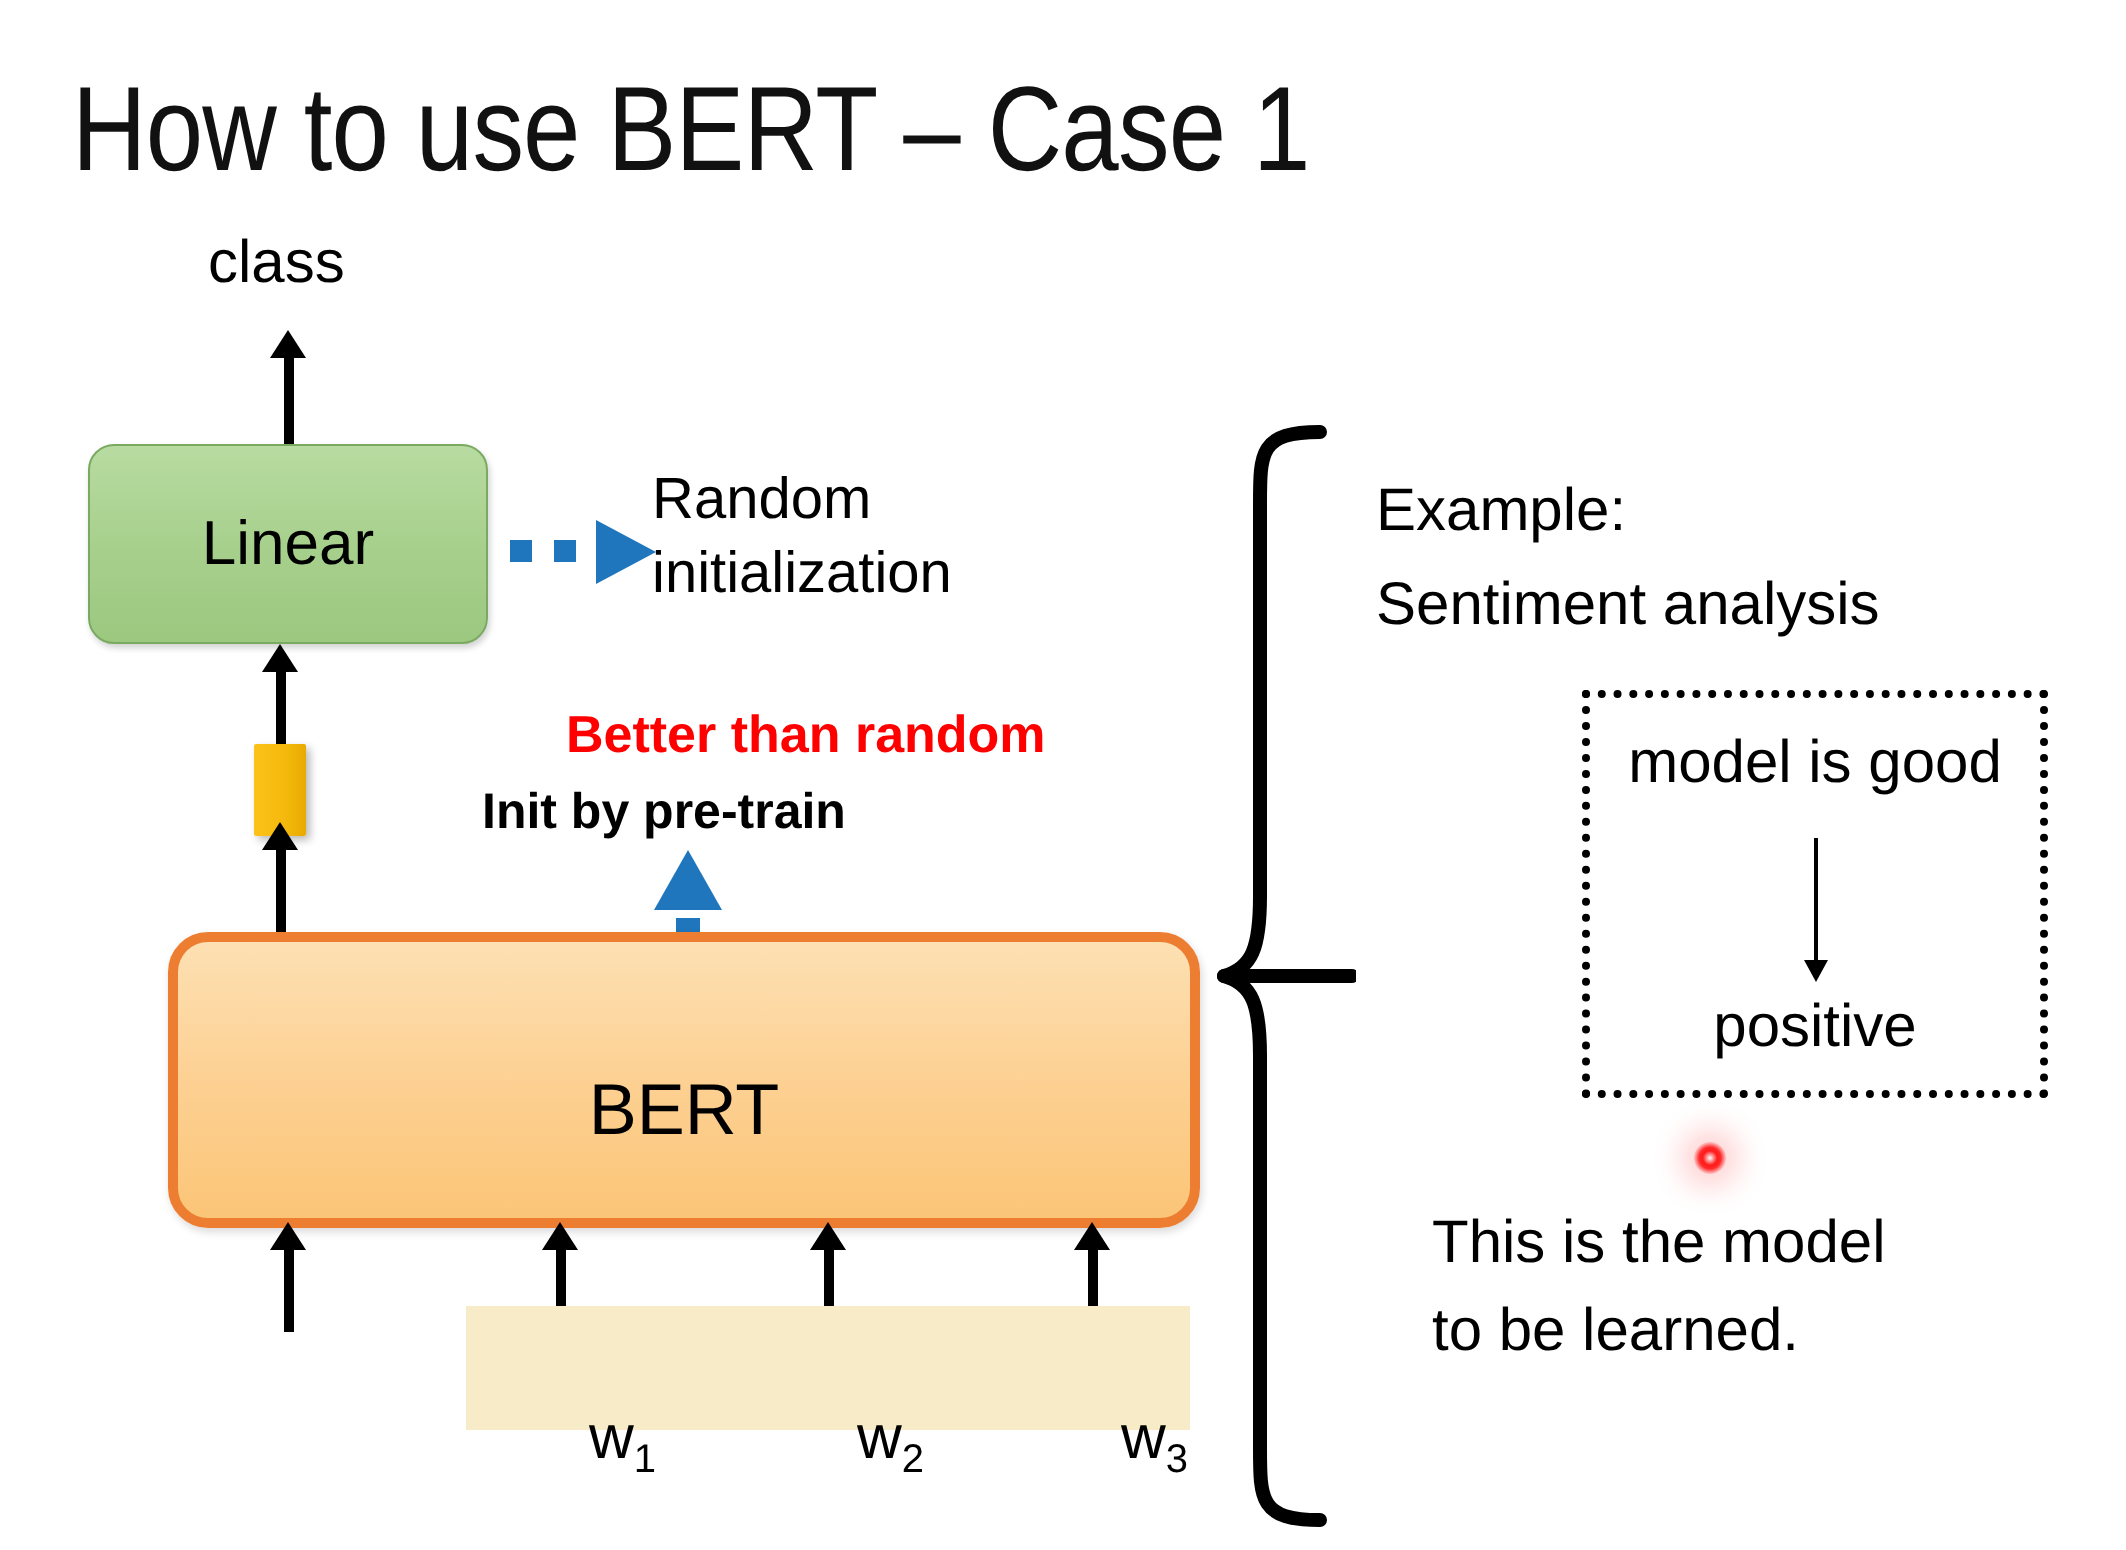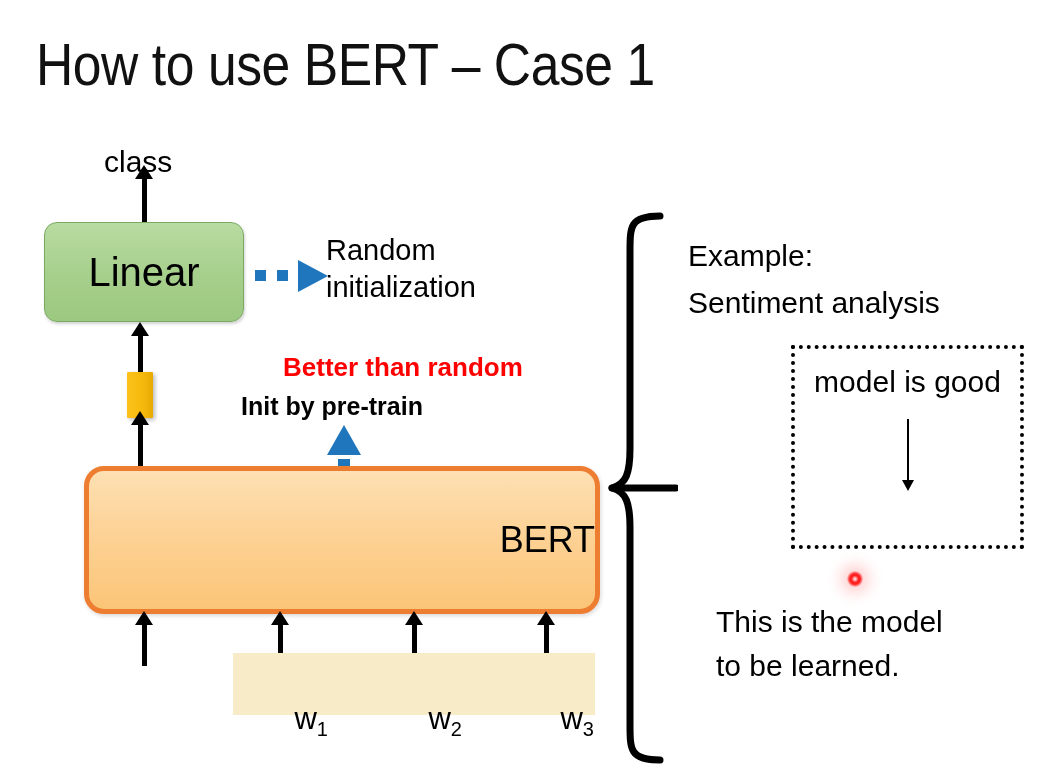--- a/index.html
+++ b/index.html
@@ -41,21 +41,21 @@
   .txt {
     position: absolute;
     font-family: "Liberation Sans", sans-serif;
     color: #000000;
     white-space: pre;
   }
 
   
   #label-class {
     left: 88px;
-    top: 145px;
+    top: 115px;
     font-size: 30px;
   }
 
   
   #linear-box {
     position: absolute;
     left: 28px;
     top: 222px;
     width: 200px;
     height: 100px;
@@ -63,21 +63,21 @@
     border: 1.5px solid #7aa962;
     background: linear-gradient(to bottom, #b8dba1 0%, #a6cf8b 55%, #9cc880 100%);
     box-shadow: 1px 2px 3px rgba(0,0,0,0.18);
     box-sizing: border-box;
   }
   #linear-label {
     position: absolute;
     left: 0; right: 0; top: 50%;
     transform: translateY(-50%);
     text-align: center;
-    font-size: 40px;
+    font-size: 31px;
     color: #000;
     font-family: "Liberation Sans", sans-serif;
   }
 
   
   #gold-rect {
     position: absolute;
     left: 111px;
     top: 372px;
     width: 26px;
@@ -96,22 +96,22 @@
     height: 148px;
     border-radius: 20px;
     border: 5px solid #ed7d31;
     background: linear-gradient(to bottom, #fde0b3 0%, #fdd296 45%, #fbc577 100%);
     box-shadow: 1px 2px 4px rgba(0,0,0,0.15);
     box-sizing: border-box;
   }
   #bert-label {
     position: absolute;
     left: 0; right: 0;
-    top: 48px;
-    text-align: right;
+    top: 63px;
+    text-align: center;
     font-size: 36px;
     color: #000;
   }
 
   
   .arrow-up {
     position: absolute;
     width: 0;
     height: 0;
   }
@@ -425,20 +425,21 @@
     <line x1="4" y1="276" x2="68" y2="276" stroke="#000000" stroke-width="7" stroke-linecap="round"></line>
   </svg>
 
 
   <div class="txt" id="example-label">Example:
 Sentiment analysis</div>
 
   <div id="dotted-box">
     <div id="dotted-text-top">model is good</div>
     <div id="dotted-arrow"></div>
+    <div id="dotted-text-bottom">positive</div>
   </div>
 
   <div id="laser-dot"></div>
 
   <div class="txt" id="model-note">This is the model
 to be learned.</div>
 
 </div>
 
 </body></html>

